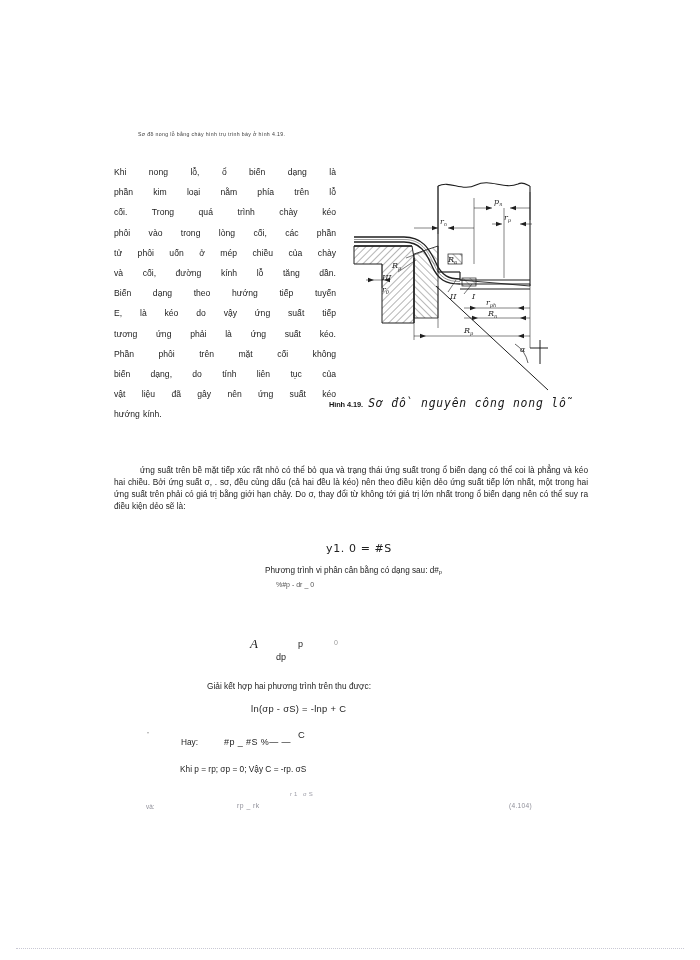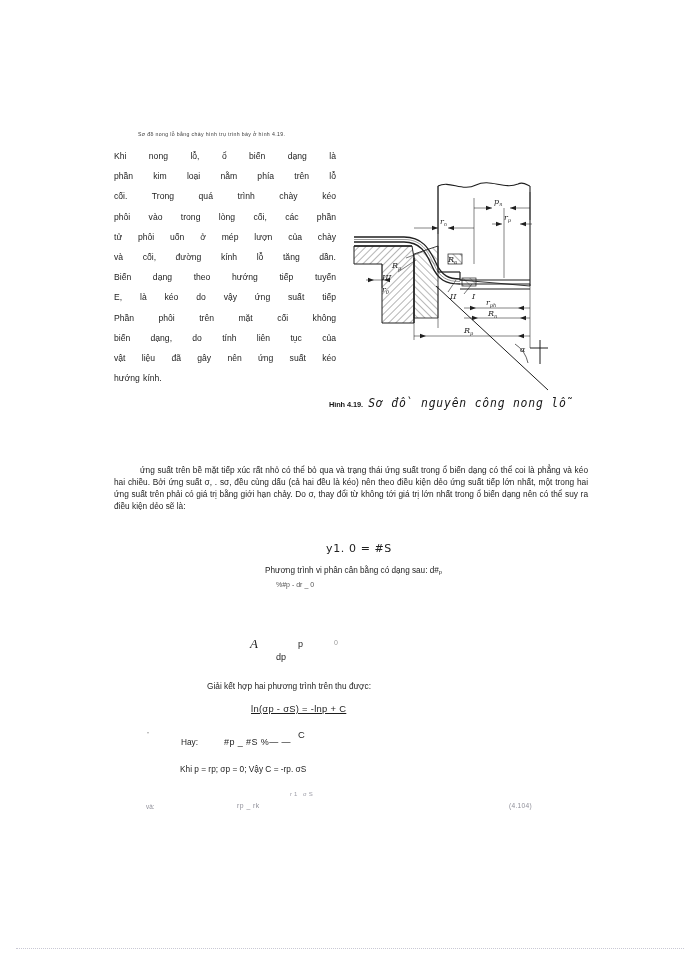--- a/index.html
+++ b/index.html
@@ -31,21 +31,21 @@
     font-size: 5.2px;
     letter-spacing: .35px;
     color: #3b3b3b;
     white-space: nowrap;
   }
 
   
   .left-col {
     position: absolute;
     left: 114px;
-    top: 146px;
+    top: 162px;
     width: 222px;
   }
   .left-col p {
     margin: 0;
     font-size: 8.6px;
     line-height: 20.2px;
     color: #1d1d1d;
     text-align: justify;
     text-align-last: justify;
     word-spacing: 1px;
@@ -173,21 +173,20 @@
     white-space: nowrap;
   }
   .eq-ln {
     position: absolute;
     left: 251px;
     top: 703px;
     font-size: 9.4px;
     color: #1d1d1d;
     white-space: nowrap;
     letter-spacing: .3px;
-    text-decoration: underline;
   }
   .frag-C {
     position: absolute;
     left: 298px;
     top: 729px;
     font-size: 9.4px;
     color: #1d1d1d;
   }
   .label-hay {
     position: absolute;
@@ -270,24 +269,25 @@
 
 <div class="page">
 
   <div class="running-head">Sơ đồ nong lỗ bằng chày hình trụ trình bày ở hình 4.19.</div>
 
   <div class="left-col">
     <p>Khi nong lỗ, ổ biến dạng là</p>
     <p>phần kim loại nằm phía trên lỗ</p>
     <p>cối. Trong quá trình chày kéo</p>
     <p>phôi vào trong lòng cối, các phần</p>
-    <p>tử phôi uốn ở mép lượn của chày</p>
+    <p>tử phôi uốn ở mép chiều của chày</p>
     <p>và cối, đường kính lỗ tăng dần.</p>
     <p>Biến dạng theo hướng tiếp tuyến</p>
     <p>E, là kéo do vậy ứng suất tiếp</p>
+    <p>tương ứng phải là ứng suất kéo.</p>
     <p>Phần phôi trên mặt cối không</p>
     <p>biến dạng, do tính liên tục của</p>
     <p>vật liệu đã gây nên ứng suất kéo</p>
     <p class="last">hướng kính.</p>
   </div>
 
   <div class="figure-wrap">
     <svg width="215" height="225" viewBox="0 0 215 225">
       <defs>
         <pattern id="hatchL" width="5" height="5" patternUnits="userSpaceOnUse" patternTransform="rotate(45)">

